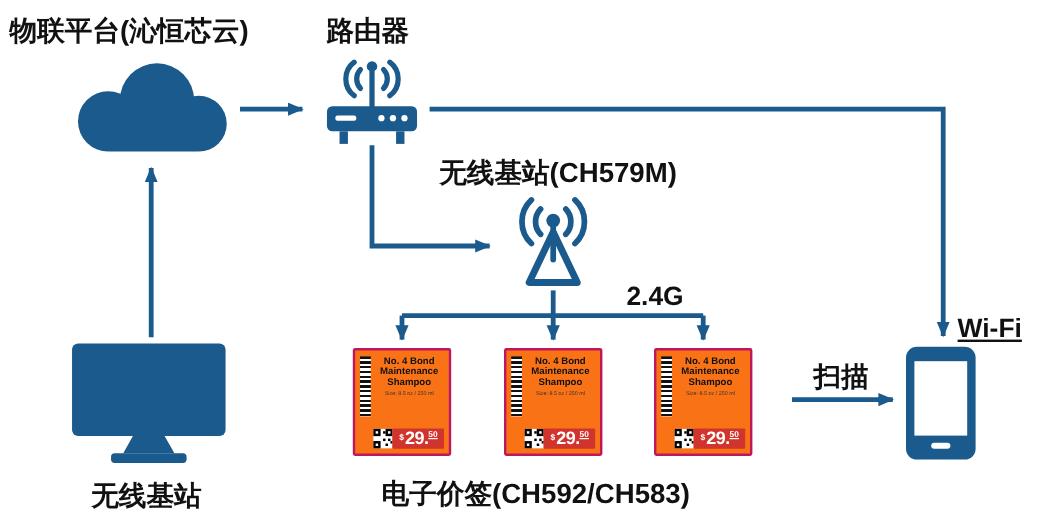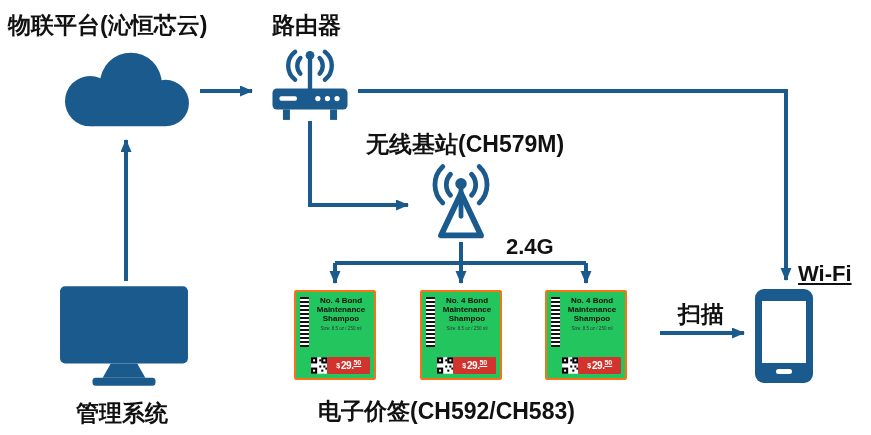--- a/index.html
+++ b/index.html
@@ -8,38 +8,38 @@
     font-family:"Liberation Sans","DejaVu Sans",sans-serif;color:#111;
   }
   .lbl{position:absolute;font-size:23px;font-weight:700;white-space:nowrap;color:#111;}
   .lbl-sm{font-size:22px;}
   .icon{position:absolute;}
   svg{display:block;}
   
   #wires{position:absolute;left:0;top:0;width:871px;height:435px;pointer-events:none;}
   
   .tag{
-    position:absolute;width:82px;height:90px;background:#22c55e;border:2px solid #f97316;
+    position:absolute;width:82px;height:90px;background:#f97316;border:2px solid #be185d;
     border-radius:2px;box-sizing:border-box;
   }
   .tag-barcode{
     position:absolute;left:4px;top:5px;width:9px;height:50px;
     background:repeating-linear-gradient(180deg,#111 0 2px,#fff 2px 4px);
   }
   .tag-title{margin:5px 3px 0 15px;font-size:8px;font-weight:700;line-height:1.12;text-align:center;color:#111;}
   .tag-title span{display:block;}
   .tag-sub{margin:1px 3px 0 15px;font-size:5px;text-align:center;color:#333;transform:scale(0.9);}
   .tag-bottom{position:absolute;left:15px;right:4px;bottom:4px;display:flex;align-items:flex-end;justify-content:space-between;}
   .tag-qr{width:17px;height:17px;}
   .tag-price{
     background:#d0342c;color:#fff;width:44px;height:17px;display:flex;
     align-items:center;justify-content:center;font-weight:700;border-radius:1px;
   }
   .tag-price .cur{font-size:7px;margin-right:1px;}
-  .tag-price .whole{font-size:10px;letter-spacing:-0.5px;}
+  .tag-price .whole{font-size:15px;letter-spacing:-0.5px;}
   .tag-price .frac{font-size:7px;align-self:flex-start;margin-top:2px;text-decoration:underline;}
 </style>
 </head>
 <body>
 
 <div id="stage">
 
   <svg id="wires" viewBox="0 0 871 435">
     <defs>
       <marker id="ah" markerUnits="userSpaceOnUse" markerWidth="14" markerHeight="12" refX="12" refY="5.5" orient="auto">
@@ -206,19 +206,19 @@
         <span class="cur">$</span>
         <span class="whole">29.</span>
         <span class="frac">50</span>
       </div>
     </div>
   </div>
 
   <div class="lbl" style="left:272px;top:10px;">路由器</div>
   <div class="lbl" style="left:8px;top:10px;">物联平台(沁恒芯云)</div>
   <div class="lbl" style="left:366px;top:129px;text-align:right;">无线基站(CH579M)</div>
-  <div class="lbl lbl-sm" style="left:506px;top:234px;">2.4G</div>
+  <div class="lbl lbl-sm" style="left:522px;top:234px;">2.4G</div>
   <div class="lbl lbl-sm" style="left:798px;top:261px;text-decoration:underline;">Wi-Fi</div>
   <div class="lbl" style="left:678px;top:299px;">扫描</div>
   <div class="lbl" style="left:318px;top:396px;">电子价签(CH592/CH583)</div>
-  <div class="lbl" style="left:76px;top:398px;">管理系统</div>
+  <div class="lbl" style="left:76px;top:398px;">无线基站</div>
 
 </div>
 
 </body></html>

